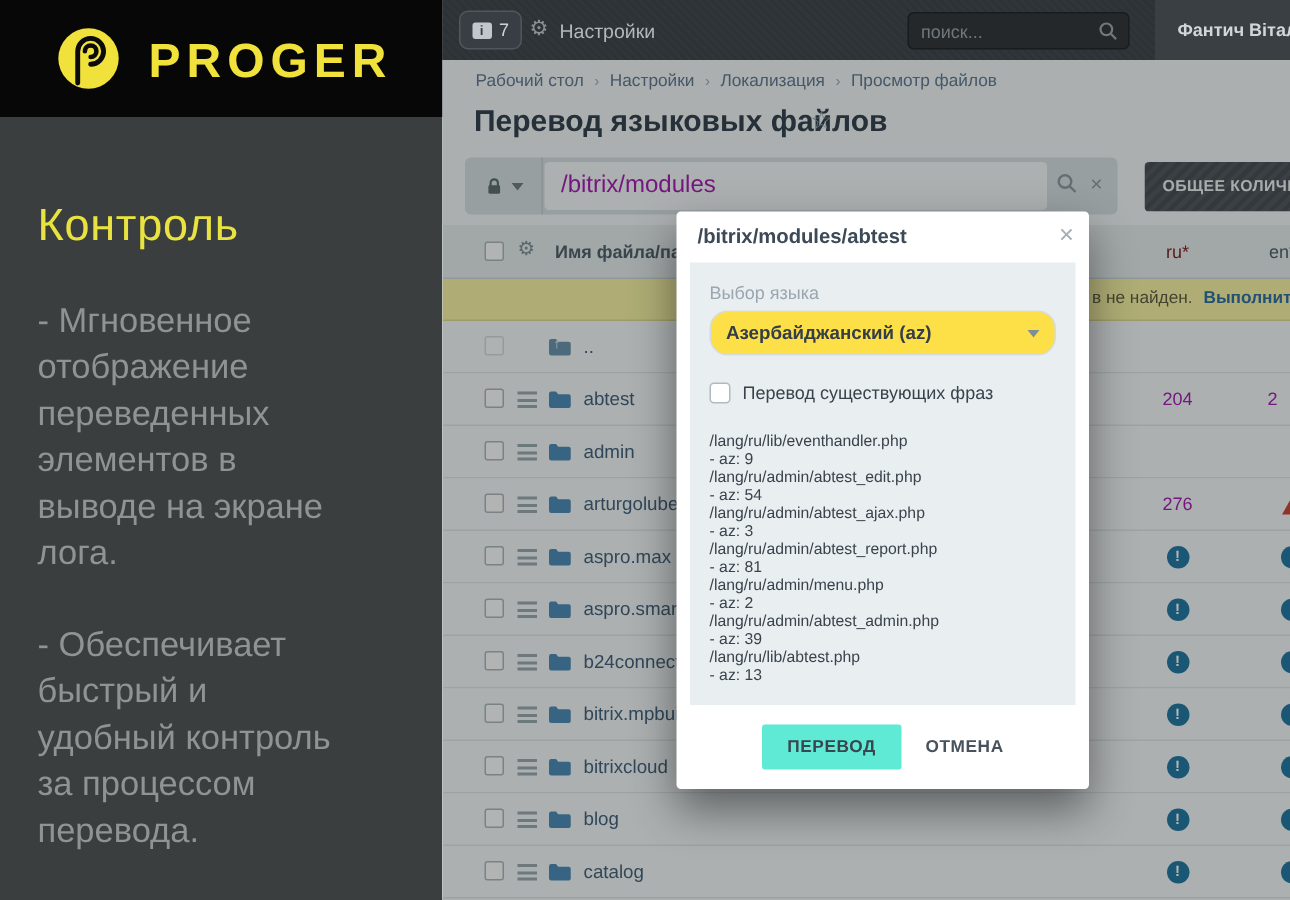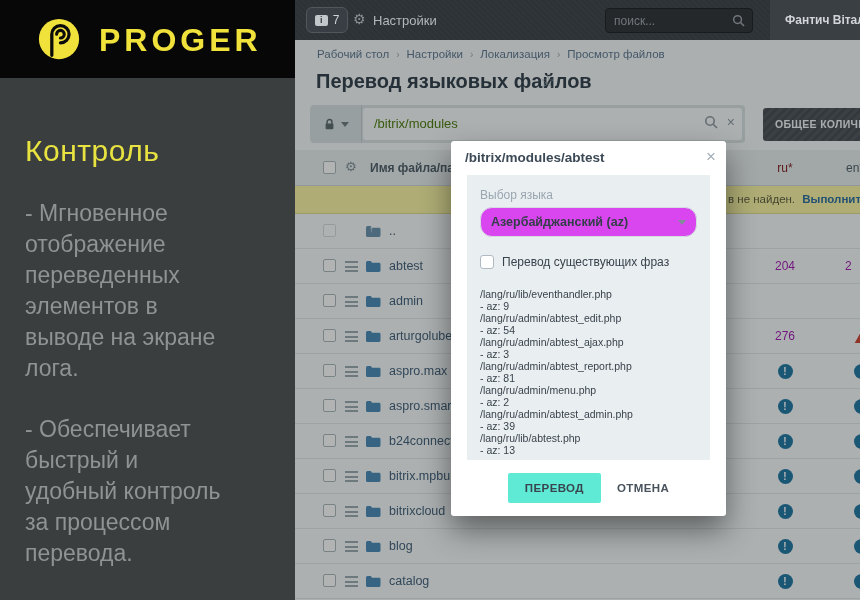--- a/index.html
+++ b/index.html
@@ -46,22 +46,22 @@
   .page-title { position:absolute; left:21px; top:30px; font-size:20px; font-weight:bold; color:#323f4b; }
   .fav-star { position:absolute; left:245px; top:31px; font-family:"DejaVu Sans", sans-serif;
               font-size:17px; color:#93a5b0; cursor:pointer; }
 
   .filterbar { position:absolute; left:15px; top:65px; width:435px; height:38px; background:#d6dfe0;
                border-radius:4px; }
   .lock-btn { position:absolute; left:0; top:0; width:52px; height:38px; border-right:1px solid #c2cccd;
               display:flex; align-items:center; justify-content:center; gap:5px; cursor:pointer; }
   .chev { display:inline-block; width:0; height:0; border-left:4px solid transparent;
           border-right:4px solid transparent; border-top:5px solid #6d7c7f; }
-  .filter-input { position:absolute; left:53px; top:3px; width:379px; height:32px; background:#f2f6f6;
-                  border-radius:3px; font-size:13px; color:#4d7c0f; line-height:32px; padding-left:11px; }
+  .filter-input { position:absolute; left:53px; top:3px; width:335px; height:32px; background:#f2f6f6;
+                  border-radius:3px; font-size:16px; color:#a21caf; line-height:32px; padding-left:11px; }
   .filter-icons { position:absolute; right:10px; top:9px; display:flex; gap:9px; align-items:center; }
   .filter-x { font-size:14px; color:#8d9aa0; cursor:pointer; }
   .count-btn { position:absolute; left:468px; top:68px; width:104px; height:33px; background:#454d52;
                background-image:repeating-linear-gradient(135deg, rgba(255,255,255,0.06) 0 3px, transparent 3px 6px);
                border-radius:3px; color:#eef1f2; font-size:10.5px; font-weight:bold; letter-spacing:0.3px;
                line-height:33px; padding-left:12px; white-space:nowrap; overflow:hidden; cursor:pointer; }
 
   .thead { position:absolute; left:0; top:110px; width:565px; height:36px; background:#e4eaeb;
            border-bottom:1px solid #ccd5d6; }
   .thead .cb { position:absolute; left:28px; top:11px; }
@@ -100,23 +100,23 @@
   .cell-ru .icon-blue { margin-left:0; }
   .cell-en svg { margin-top:10px; }
 
   
   .overlay { position:absolute; left:0; top:0; width:565px; height:560px; background:rgba(10,12,12,0.3); z-index:50; }
   .modal { position:absolute; left:156px; top:101px; width:275px; z-index:100; background:#fff;
            border-radius:3px; box-shadow:0 14px 30px rgba(0,0,0,0.45); }
   .modal-header { position:relative; height:34px; }
   .modal-title { position:absolute; left:14px; top:9px; font-size:13.5px; font-weight:bold; color:#3c4956; }
   .modal-close { position:absolute; right:10px; top:6px; font-size:17px; color:#a3aeb6; cursor:pointer; }
-  .modal-body { margin:0 16px; background:#e9eef1; padding:13px 13px 4px 13px; }
+  .modal-body { margin:0 9px; background:#e9eef1; padding:13px 13px 14px 13px; }
   .fld-label { font-size:12px; color:#9aa6b0; }
-  .select { position:relative; margin-top:5px; height:30px; background:#d946ef; border:1px solid #d5dce1;
+  .select { position:relative; margin-top:5px; height:30px; background:#fde047; border:1px solid #d5dce1;
             border-radius:12px; cursor:pointer; }
   .select-value { position:absolute; left:10px; top:7px; font-size:12.5px; font-weight:bold; color:#333e48; }
   .select .chev { position:absolute; right:10px; top:12px; border-top-color:#7f8d99; }
   .chk-row { margin-top:18px; display:flex; align-items:center; gap:8px; cursor:pointer; }
   .chk-box { width:14px; height:14px; background:#fff; border:1px solid #b0bac2; border-radius:3px; }
   .chk-label { font-size:12px; color:#39434d; }
   .file-list { margin-top:19px; font-size:10.5px; line-height:12px; color:#3a434c; }
   .modal-footer { height:56px; display:flex; align-items:center; justify-content:center; gap:16px; }
   .btn-green { background:#5eead4; border:none; border-radius:2px; padding:9px 17px; font-size:11.5px;
                font-weight:bold; color:#39454f; letter-spacing:0.4px; cursor:pointer; font-family:inherit; }

